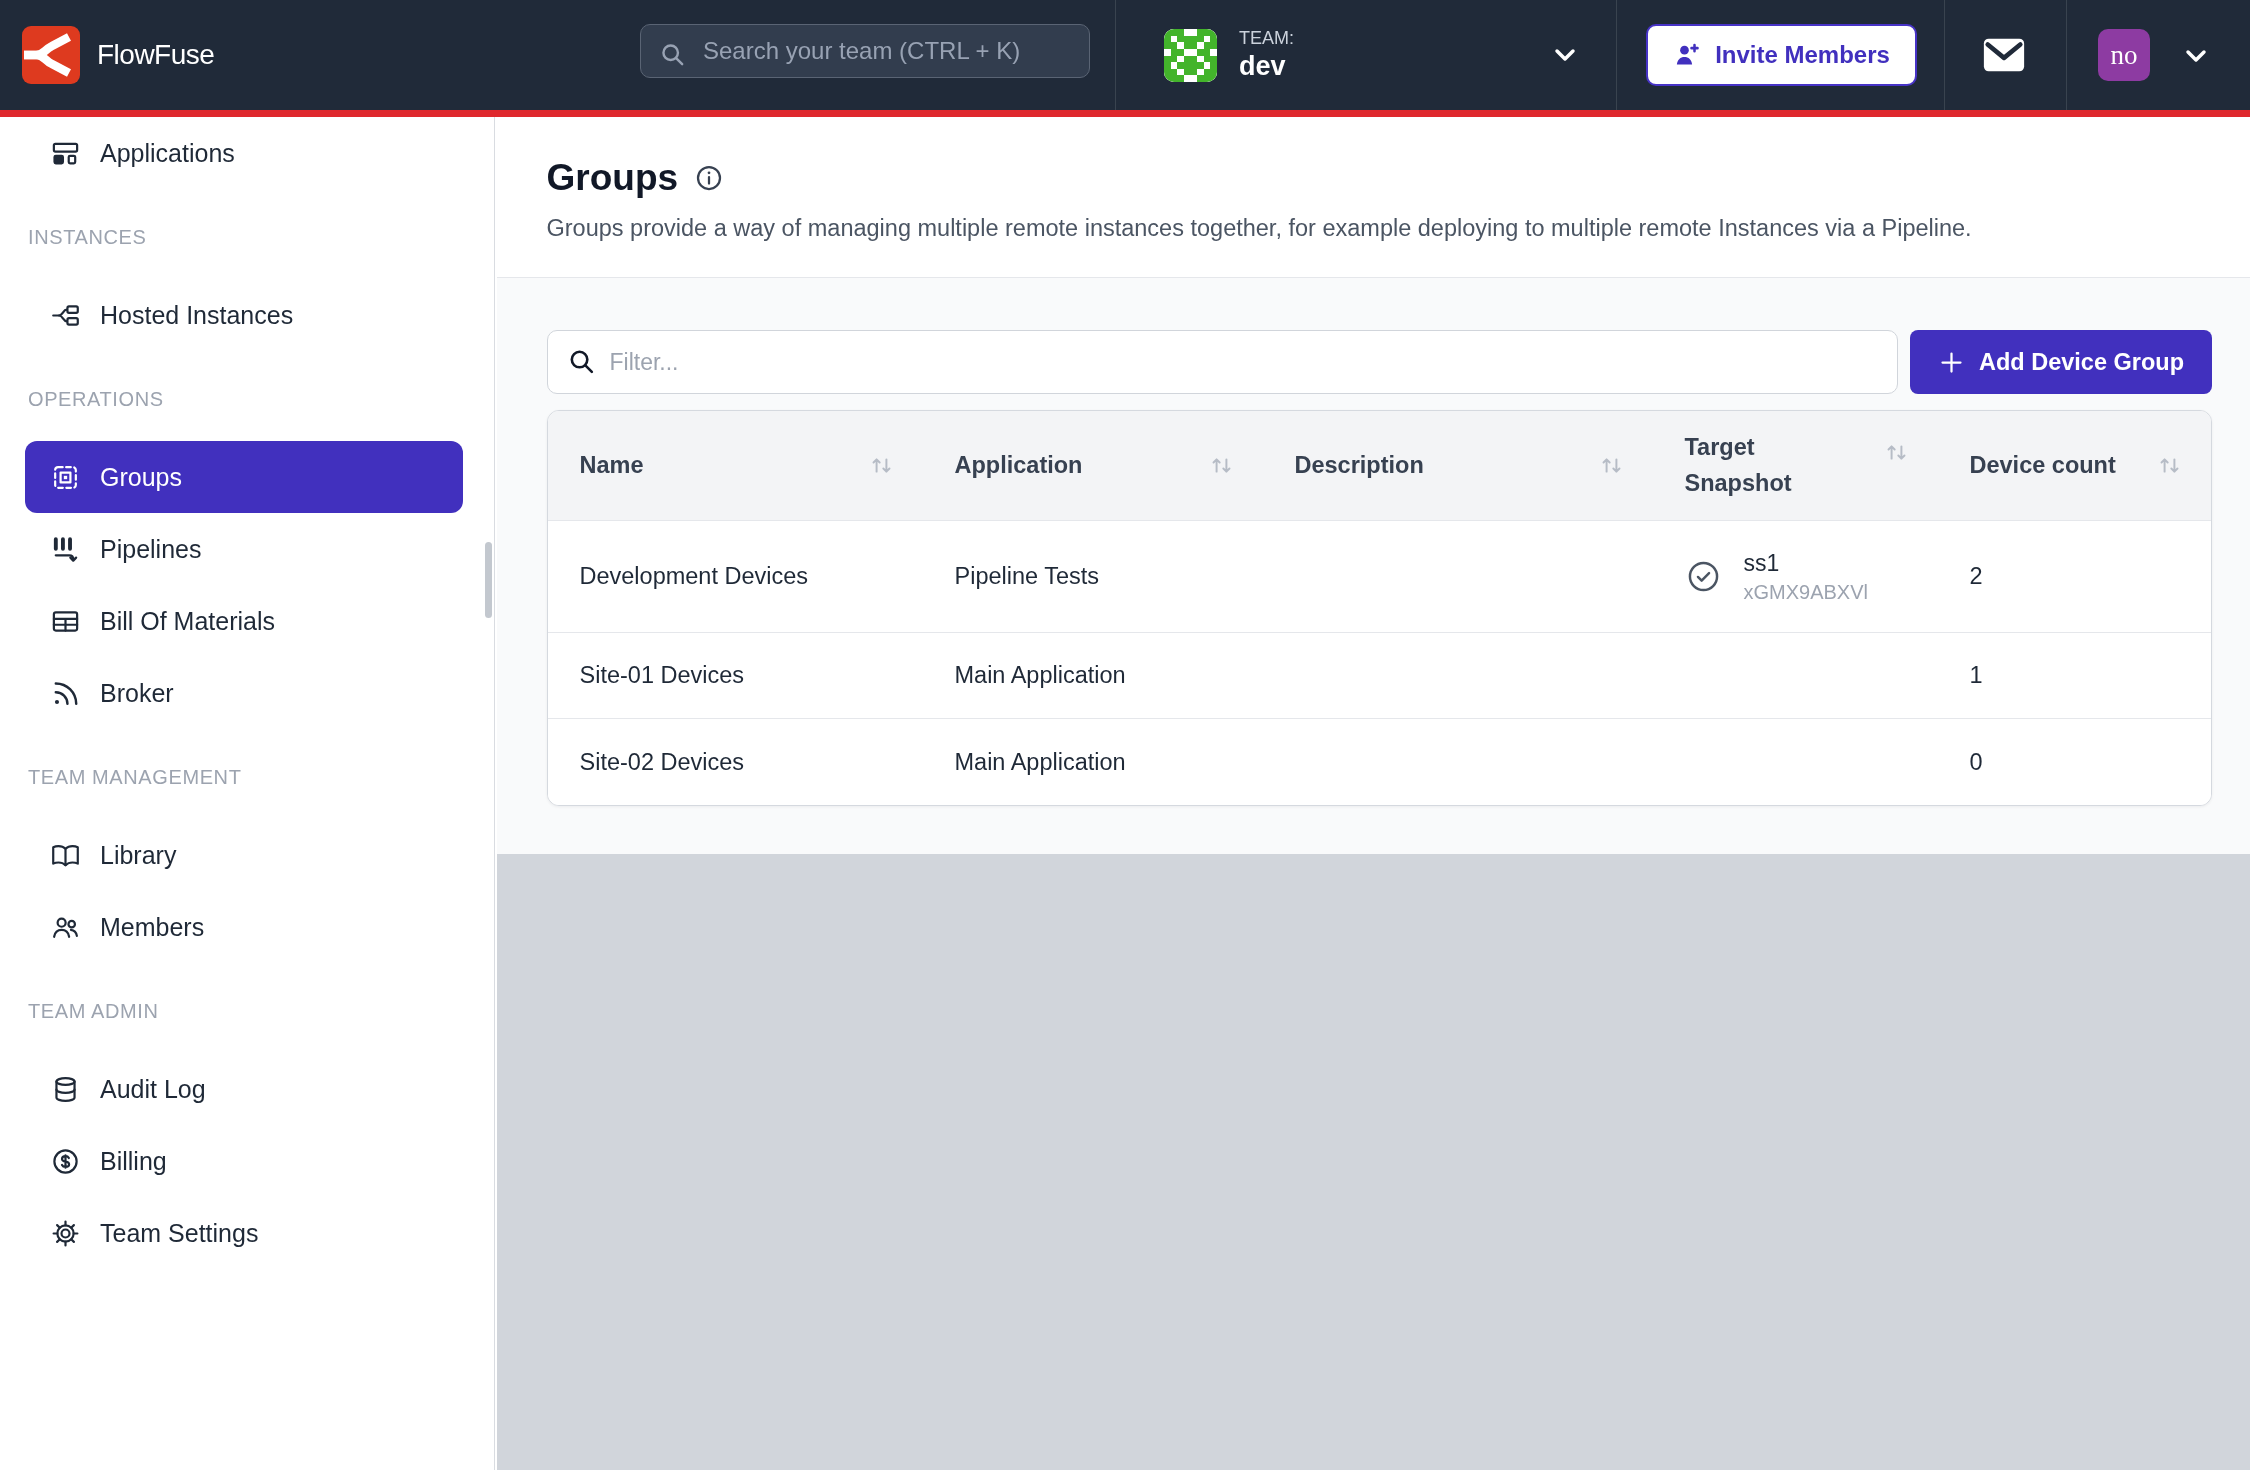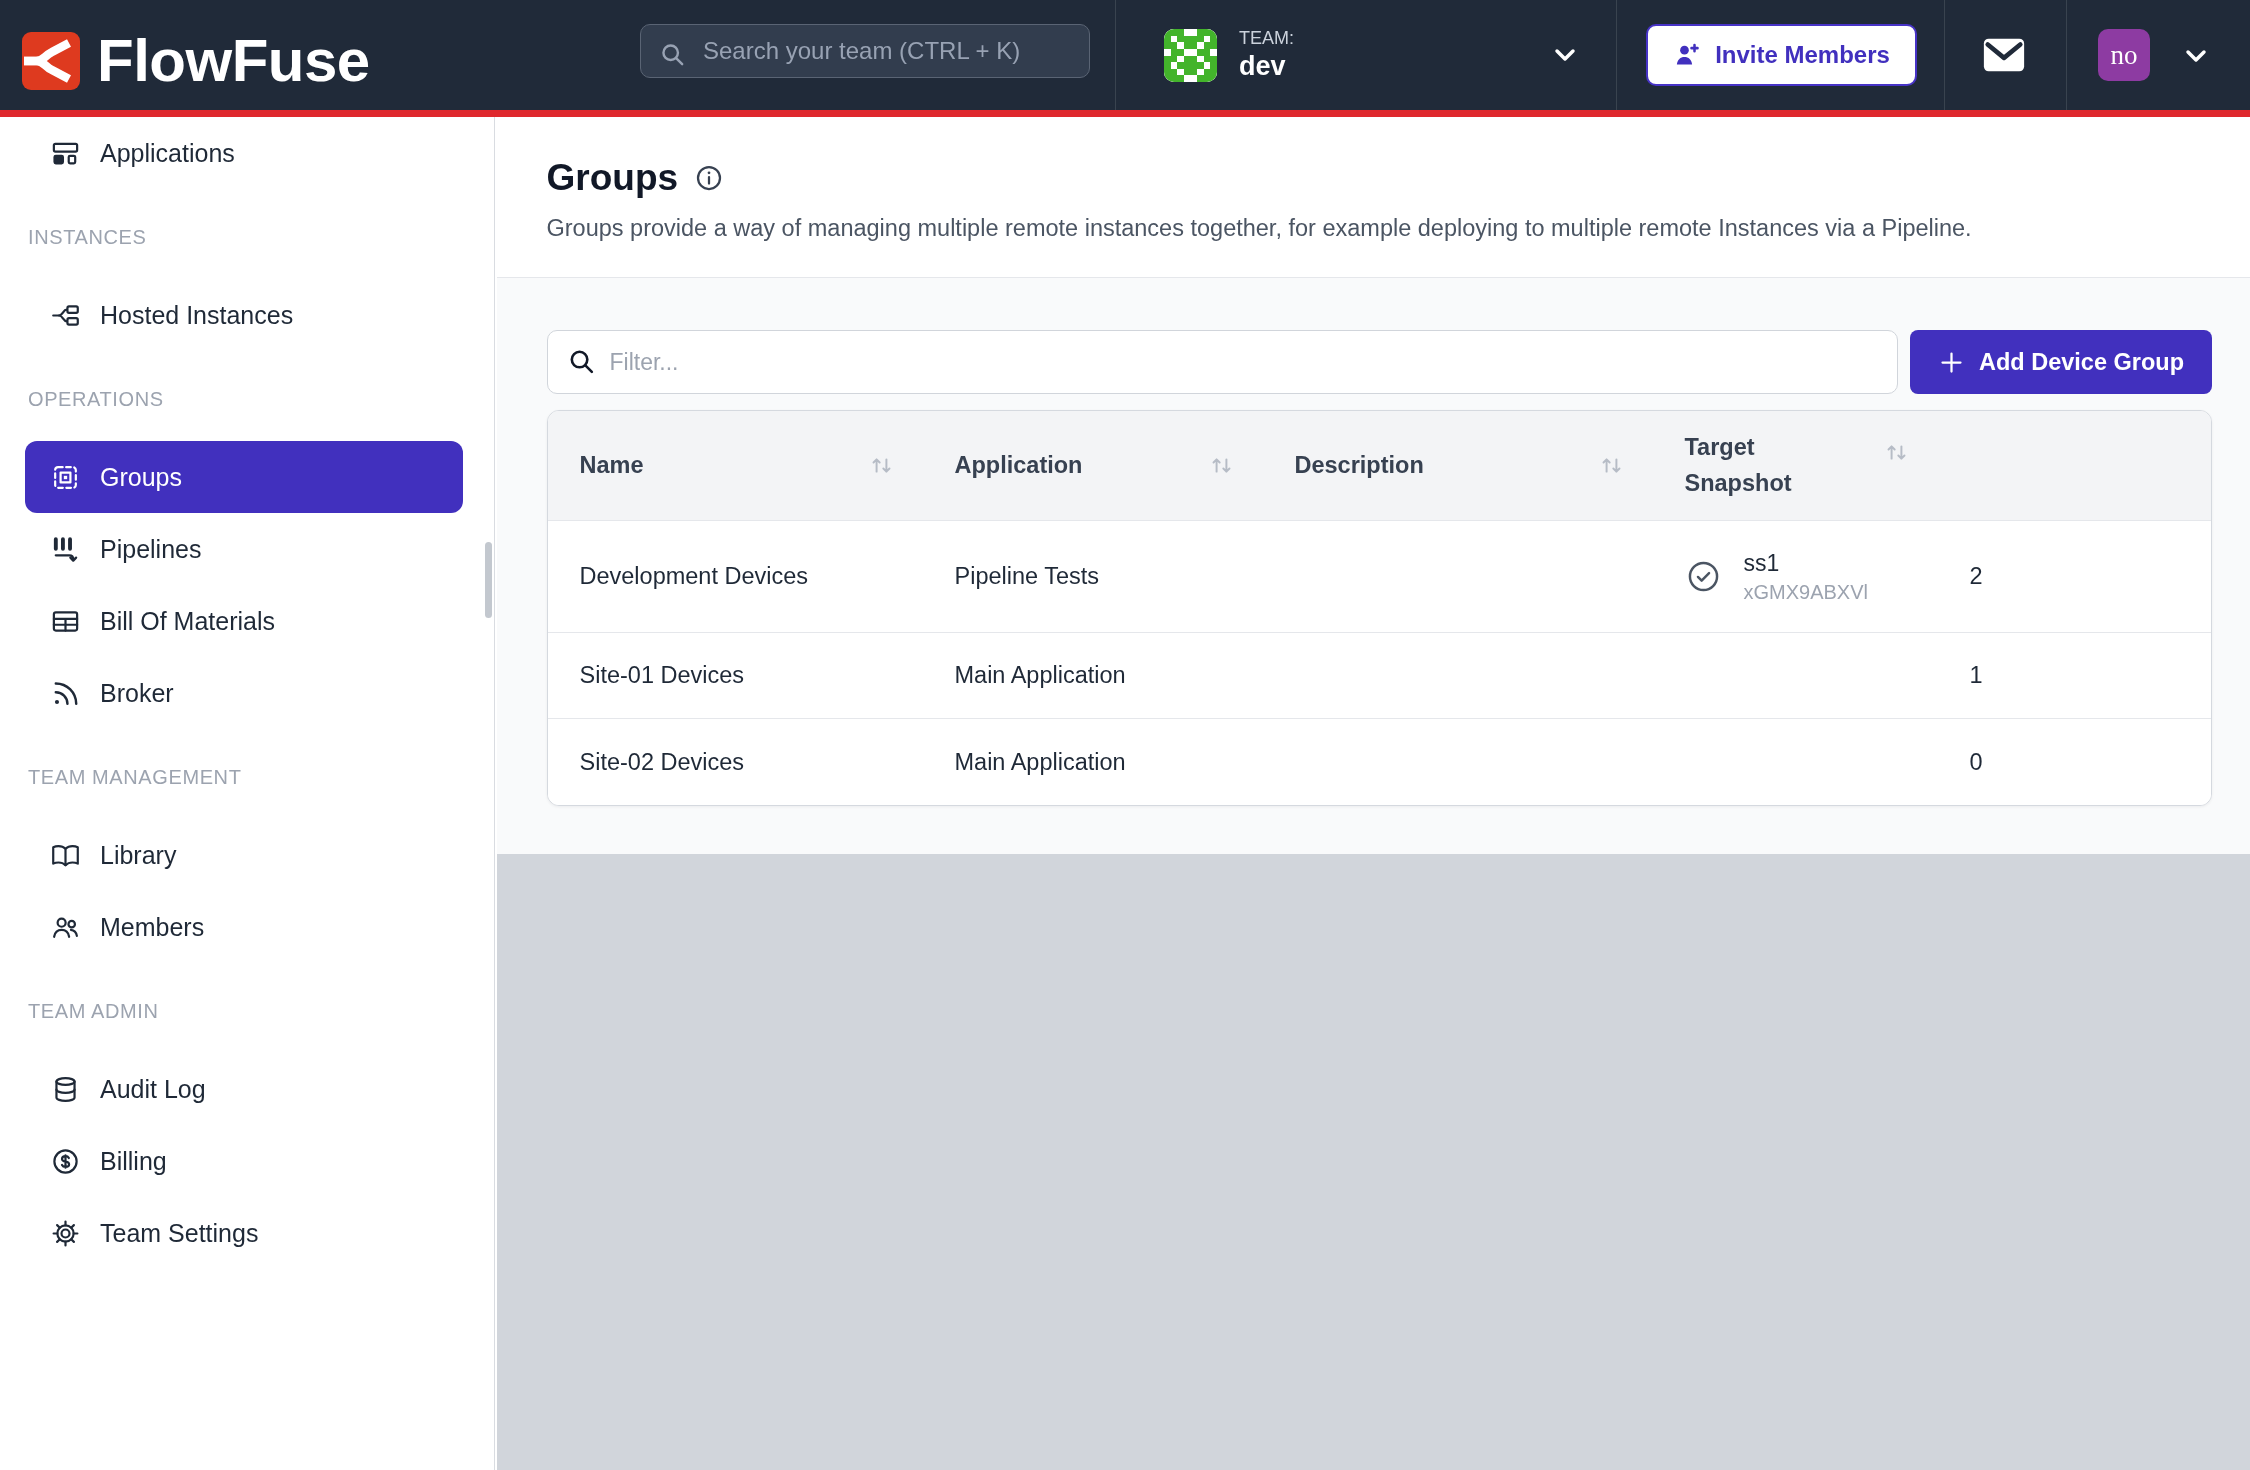--- a/index.html
+++ b/index.html
@@ -3,21 +3,21 @@
 <meta charset="utf-8">
 <style>
   * { margin:0; padding:0; box-sizing:border-box; }
   html,body { width:2250px; height:1470px; overflow:hidden; }
   body { font-family:"Liberation Sans", sans-serif; background:#fff; position:relative; }
 
   
   .navbar { position:relative; height:117px; background:#202A39; border-bottom:7px solid #DF282D; }
   .brand { position:absolute; left:22px; top:26px; display:flex; align-items:center; gap:17px; }
   .brand-logo { width:58px; height:58px; border-radius:9px; background:#DE3A1F; display:flex; align-items:center; justify-content:center; }
-  .brand-name { font-size:60px; font-weight:bold; color:#fff; letter-spacing:-0.5px; }
+  .brand-name { font-size:28px; font-weight:normal; color:#fff; letter-spacing:-0.5px; }
 
   .nav-search { position:absolute; left:640px; top:24px; width:450px; height:54px; }
   .nav-search input { width:100%; height:100%; background:#323D4E; border:1.5px solid #5A6474; border-radius:10px; color:#E5E7EB; font-size:24px; padding:0 18px 0 62px; outline:none; }
   .nav-search input::placeholder { color:#98A2B3; }
   .nav-search .mag { position:absolute; left:18px; top:16px; width:29px; height:29px; color:#98A2B3; }
 
   .nav-divider { position:absolute; top:0; width:1px; height:110px; background:#39434F; }
 
   .team-select { position:absolute; left:1164px; top:0; height:110px; display:flex; align-items:center; cursor:pointer; }
   .team-avatar { width:53px; height:53px; border-radius:10px; overflow:hidden; background:#fff; flex:none; }
@@ -307,20 +307,27 @@
               <path d="M15 6v10M12.5 13.5 15 16l2.5-2.5"></path>
             </svg>
         </div>
         <div class="th">
           <span style="max-width:150px">Target Snapshot</span>
           <svg class="sort" style="align-self:flex-start;margin-top:14px" viewBox="0 0 22 22" fill="none" stroke="currentColor" stroke-width="1.6" stroke-linecap="round" stroke-linejoin="round">
               <path d="M7 16V6M4.5 8.5 7 6l2.5 2.5"></path>
               <path d="M15 6v10M12.5 13.5 15 16l2.5-2.5"></path>
             </svg>
         </div>
+        <div class="th">
+          <span>Device count</span>
+          <svg class="sort" viewBox="0 0 22 22" fill="none" stroke="currentColor" stroke-width="1.6" stroke-linecap="round" stroke-linejoin="round">
+              <path d="M7 16V6M4.5 8.5 7 6l2.5 2.5"></path>
+              <path d="M15 6v10M12.5 13.5 15 16l2.5-2.5"></path>
+            </svg>
+        </div>
       </div>
 
       <div class="tr tall">
         <div class="td">Development Devices</div>
         <div class="td">Pipeline Tests</div>
         <div class="td"></div>
         <div class="td snapshot">
           <svg class="check-icon" viewBox="0 0 24 24" fill="none" stroke="currentColor" stroke-width="1.6" stroke-linecap="round" stroke-linejoin="round">
             <circle cx="12" cy="12" r="8.8"></circle>
               <path d="M8.4 12.3l2.4 2.4 4.8-4.9"></path>

